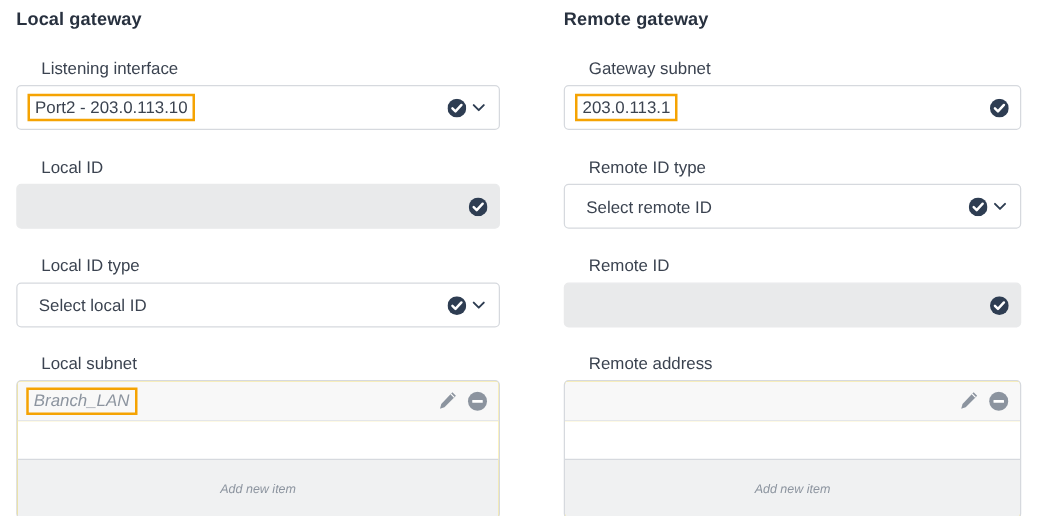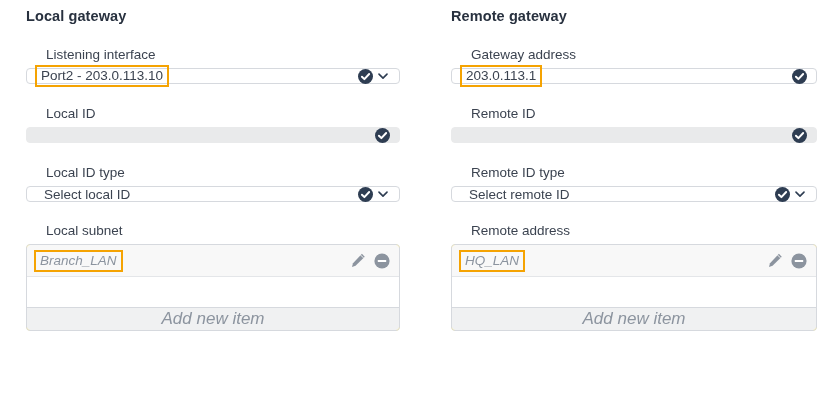--- a/index.html
+++ b/index.html
@@ -19,21 +19,21 @@
     position: relative;
     width: 834px;
     height: 413px;
     display: flex;
     box-sizing: border-box;
   }
 
   .column {
     width: 417px;
     box-sizing: border-box;
-    padding-left: 26px;
+    padding-left: 13px;
     padding-right: 17px;
     padding-top: 4px;
   }
   .column.right {
     padding-left: 34px;
   }
 
   .section-title {
     font-size: 14.5px;
     font-weight: bold;
@@ -57,21 +57,21 @@
     line-height: 17px;
     margin-bottom: 5px;
     white-space: nowrap;
     margin-left: 20px;
   }
 
   
   .control {
     position: relative;
     box-sizing: border-box;
-    height: 16px;
+    height: 36px;
     border: 1px solid #d6d9de;
     border-radius: 4px;
     background: #ffffff;
     display: flex;
     align-items: center;
     padding-left: 8px;
     padding-right: 8px;
   }
   .control.disabled {
     background: #e9eaeb;
@@ -144,26 +144,26 @@
     border-bottom: 1px solid #d6d9de;
   }
   .row-icons {
     margin-left: auto;
     display: flex;
     align-items: center;
     gap: 7px;
   }
   .list-footer {
     box-sizing: border-box;
-    height: 22px;
+    height: 46px;
     background: #f0f1f2;
     display: flex;
     align-items: center;
     justify-content: center;
-    font-size: 17px;
+    font-size: 10px;
     color: #8c949f;
     cursor: pointer;
   }
 </style>
 </head>
 <body>
 
 <div class="page">
 
   <div class="column left">
@@ -236,66 +236,65 @@
       </div>
     </div>
 
   </div>
 
   <div class="column right">
 
     <div class="section-title">Remote gateway</div>
 
     <div class="field">
-      <div class="field-label">Gateway address</div>
+      <div class="field-label">Gateway subnet</div>
       <div class="control">
         <span class="hl">203.0.113.1</span>
         <span class="control-icons">
           <svg class="icon-check" viewBox="0 0 16 16">
             <circle cx="8" cy="8" r="8" fill="#2e3d52"></circle>
             <path d="M4.2 8.2 L6.8 10.8 L11.9 5.3" fill="none" stroke="#ffffff" stroke-width="2.1" stroke-linecap="round" stroke-linejoin="round"></path>
+          </svg>
+        </span>
+      </div>
+    </div>
+
+    <div class="field">
+      <div class="field-label">Remote ID type</div>
+      <div class="control">
+        <span class="control-text placeholder">Select remote ID</span>
+        <span class="control-icons">
+          <svg class="icon-check" viewBox="0 0 16 16">
+            <circle cx="8" cy="8" r="8" fill="#2e3d52"></circle>
+            <path d="M4.2 8.2 L6.8 10.8 L11.9 5.3" fill="none" stroke="#ffffff" stroke-width="2.1" stroke-linecap="round" stroke-linejoin="round"></path>
+          </svg>
+          <svg class="icon-chevron" viewBox="0 0 16 16">
+            <path d="M3.4 5.8 L8 10.4 L12.6 5.8" fill="none" stroke="#2e3d52" stroke-width="1.8" stroke-linecap="round" stroke-linejoin="round"></path>
           </svg>
         </span>
       </div>
     </div>
 
     <div class="field">
       <div class="field-label">Remote ID</div>
       <div class="control disabled">
         <span class="control-text"></span>
         <span class="control-icons">
           <svg class="icon-check" viewBox="0 0 16 16">
             <circle cx="8" cy="8" r="8" fill="#2e3d52"></circle>
             <path d="M4.2 8.2 L6.8 10.8 L11.9 5.3" fill="none" stroke="#ffffff" stroke-width="2.1" stroke-linecap="round" stroke-linejoin="round"></path>
-          </svg>
-        </span>
-      </div>
-    </div>
-
-    <div class="field">
-      <div class="field-label">Remote ID type</div>
-      <div class="control">
-        <span class="control-text placeholder">Select remote ID</span>
-        <span class="control-icons">
-          <svg class="icon-check" viewBox="0 0 16 16">
-            <circle cx="8" cy="8" r="8" fill="#2e3d52"></circle>
-            <path d="M4.2 8.2 L6.8 10.8 L11.9 5.3" fill="none" stroke="#ffffff" stroke-width="2.1" stroke-linecap="round" stroke-linejoin="round"></path>
-          </svg>
-          <svg class="icon-chevron" viewBox="0 0 16 16">
-            <path d="M3.4 5.8 L8 10.4 L12.6 5.8" fill="none" stroke="#2e3d52" stroke-width="1.8" stroke-linecap="round" stroke-linejoin="round"></path>
           </svg>
         </span>
       </div>
     </div>
 
     <div class="field subnet">
       <div class="field-label">Remote address</div>
       <div class="listbox">
         <div class="list-row">
-          <span class="hl muted">HQ_LAN</span>
           <span class="row-icons">
             <svg class="icon-pencil" viewBox="0 0 18 18">
               <path d="M12.6 1.9 L15.6 4.9 L5.9 14.6 L2.1 15.8 L3.2 11.9 Z" fill="#8c949f"></path>
               <path d="M11.3 3.3 L14.2 6.2" fill="none" stroke="#ffffff" stroke-width="1"></path>
             </svg>
             <svg class="icon-minus" viewBox="0 0 16 16">
               <circle cx="8" cy="8" r="7.6" fill="#8c949f"></circle>
               <rect x="3.8" y="7" width="8.4" height="2.1" rx="0.4" fill="#ffffff"></rect>
             </svg>
           </span>

